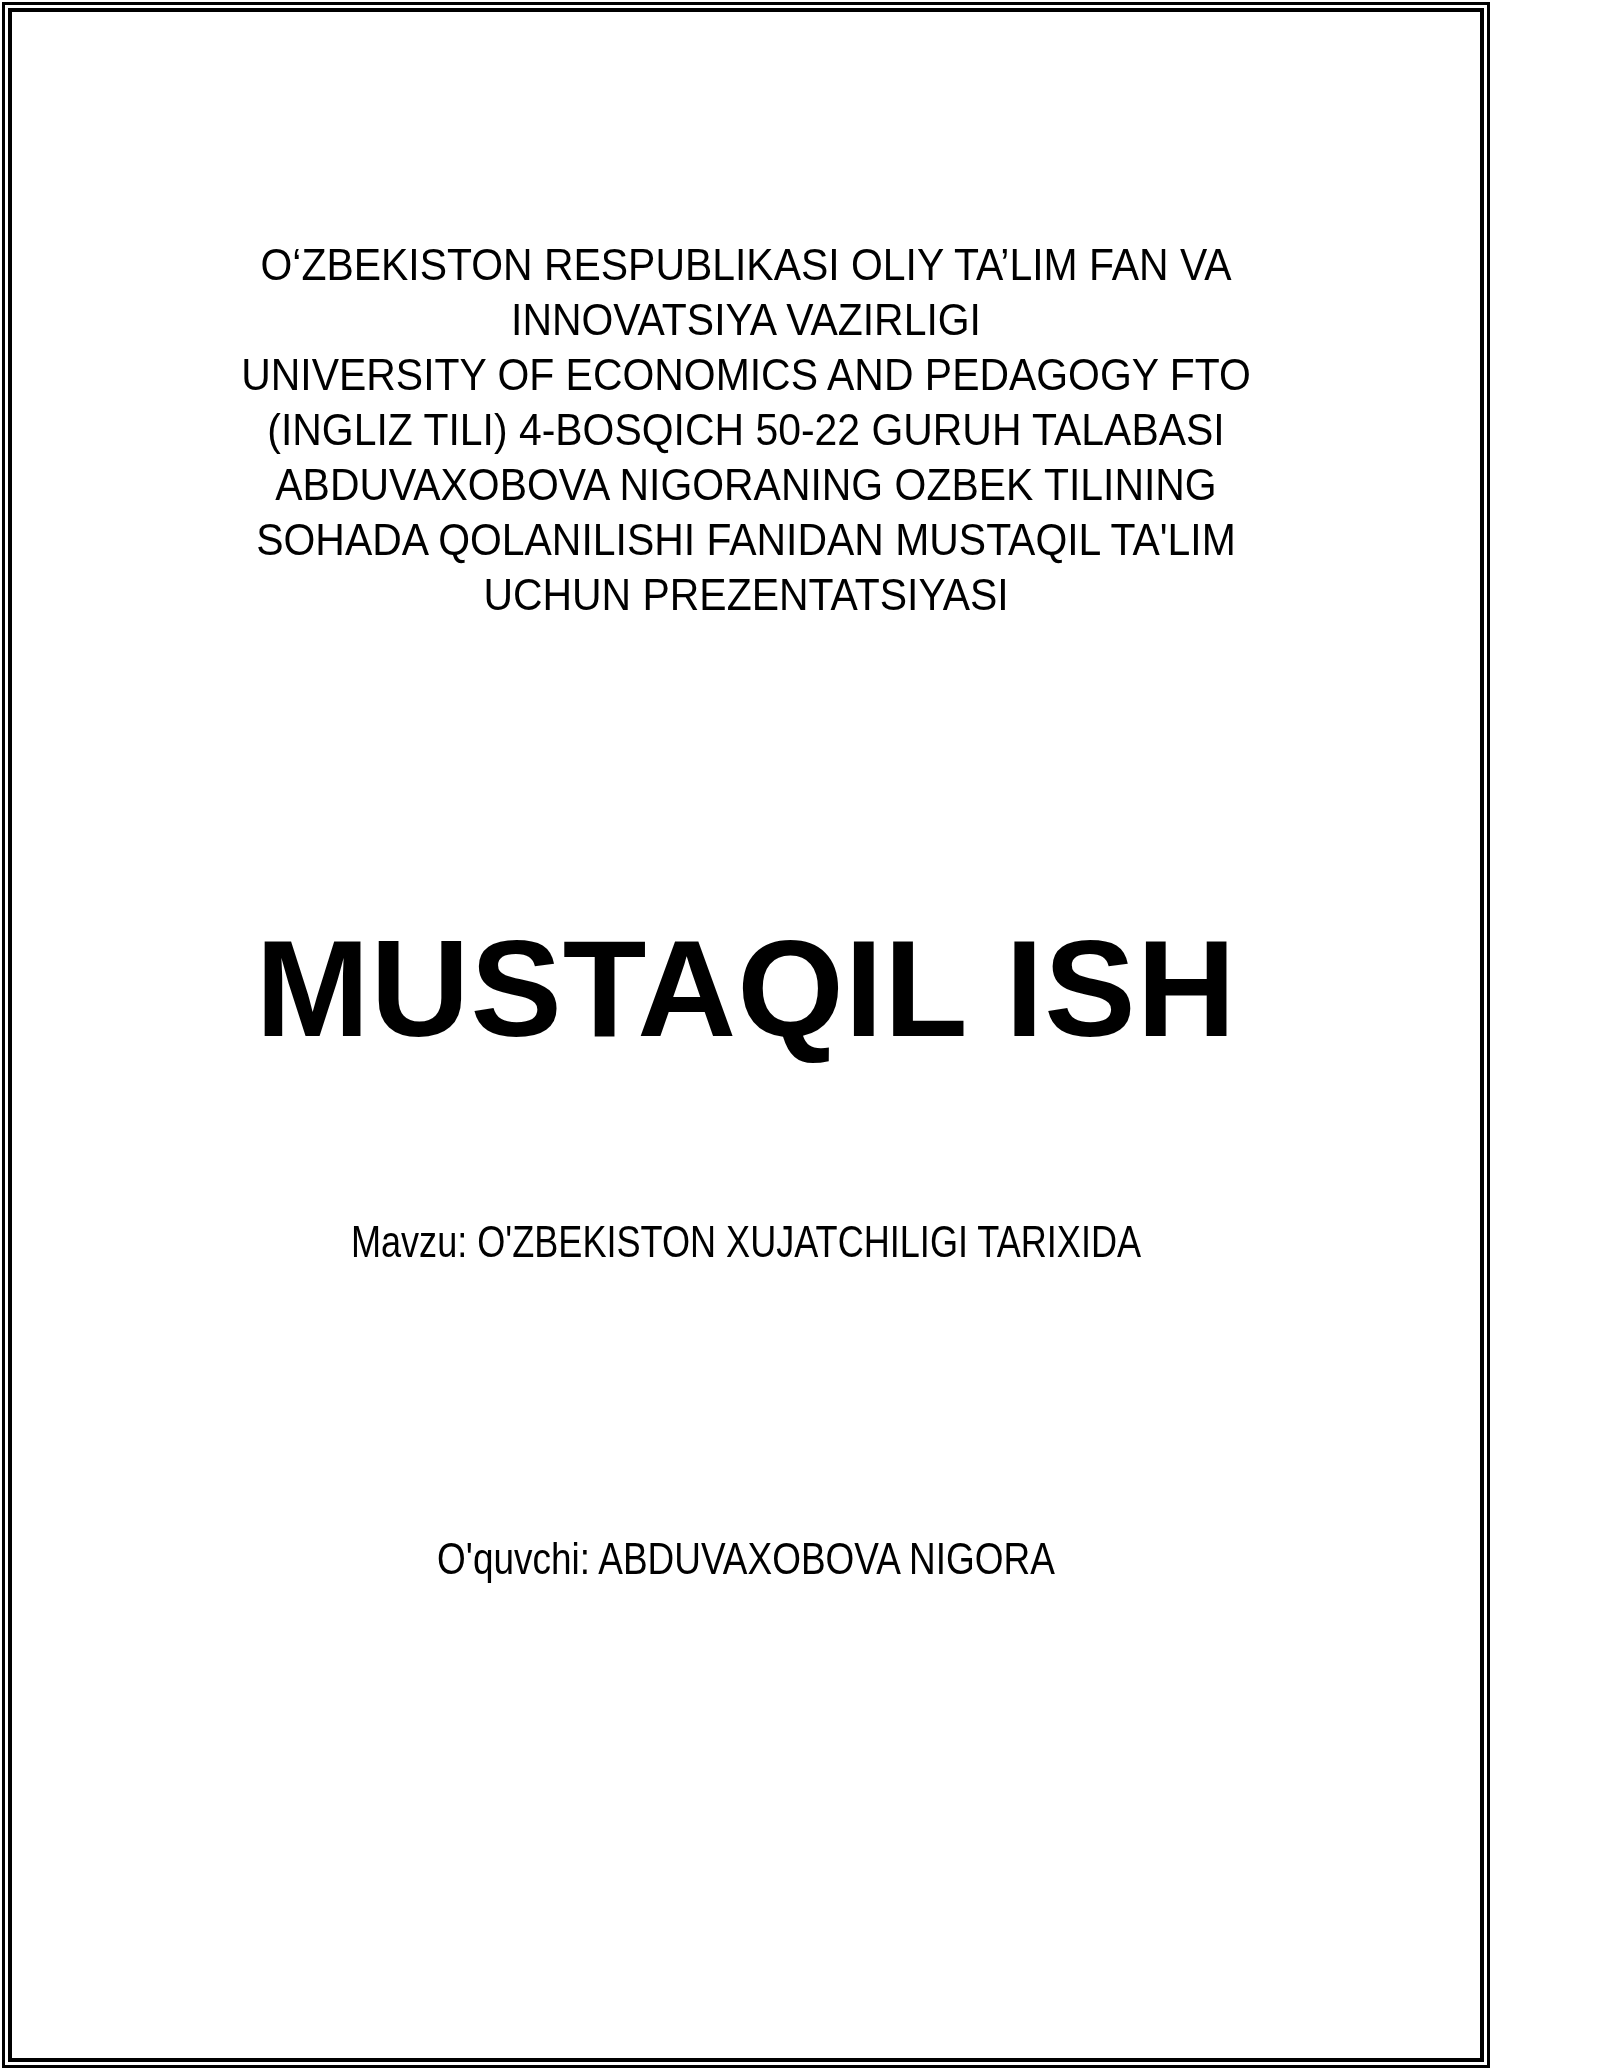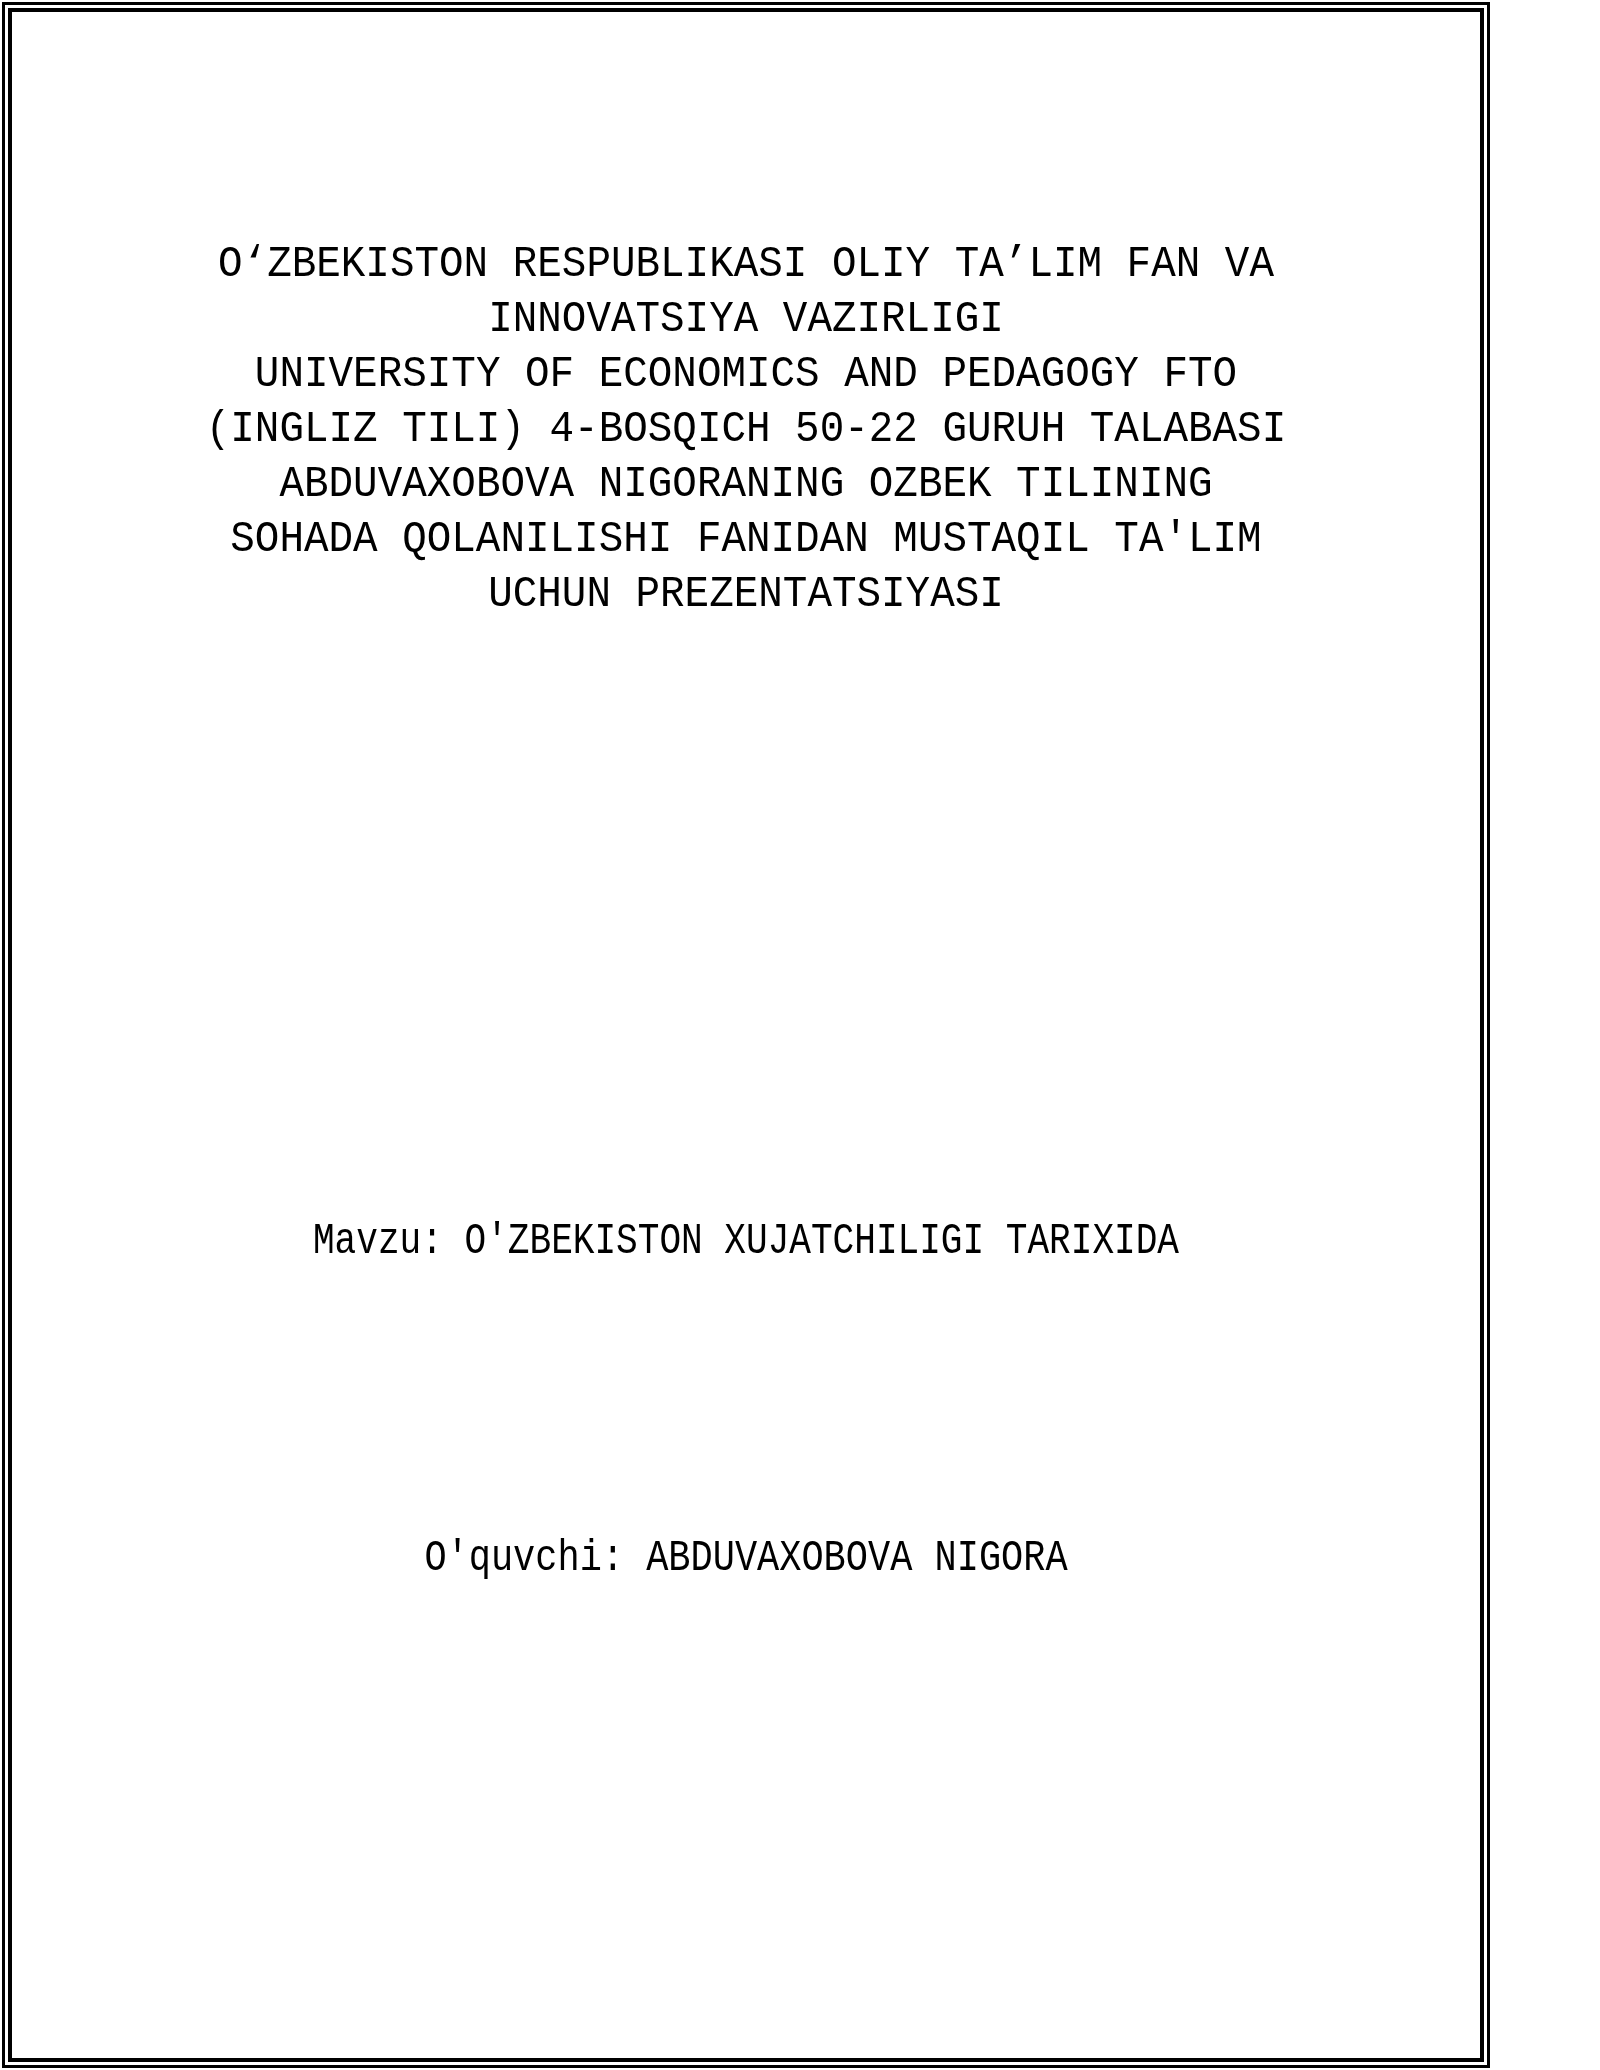--- a/index.html
+++ b/index.html
@@ -6,21 +6,21 @@
     margin: 0;
     padding: 0;
     background: #ffffff;
   }
   .page {
     position: relative;
     width: 1492px;
     height: 2070px;
     background: #ffffff;
     color: #000000;
-    font-family: Liberation Mono, monospace;
+    font-family: Liberation Sans, sans-serif;
     overflow: hidden;
   }
   
   .frame-outer {
     position: absolute;
     top: 2px; left: 2px; right: 2px; bottom: 2px;
     border: 3px solid #000000;
     pointer-events: none;
   }
   .frame-inner {
@@ -89,17 +89,18 @@
   <div class="header-block">
     <div>O‘ZBEKISTON RESPUBLIKASI OLIY TA’LIM FAN VA</div>
     <div>INNOVATSIYA VAZIRLIGI</div>
     <div>UNIVERSITY OF ECONOMICS AND PEDAGOGY FTO</div>
     <div>(INGLIZ TILI) 4-BOSQICH 50-22 GURUH TALABASI</div>
     <div>ABDUVAXOBOVA NIGORANING OZBEK TILINING</div>
     <div>SOHADA QOLANILISHI FANIDAN MUSTAQIL TA'LIM</div>
     <div>UCHUN PREZENTATSIYASI</div>
   </div>
 
+  <div class="doc-title">MUSTAQIL ISH</div>
 
   <div class="topic-line">Mavzu: O'ZBEKISTON XUJATCHILIGI TARIXIDA</div>
 
   <div class="student-line">O'quvchi: ABDUVAXOBOVA NIGORA</div>
 </div>
 
 </body></html>

